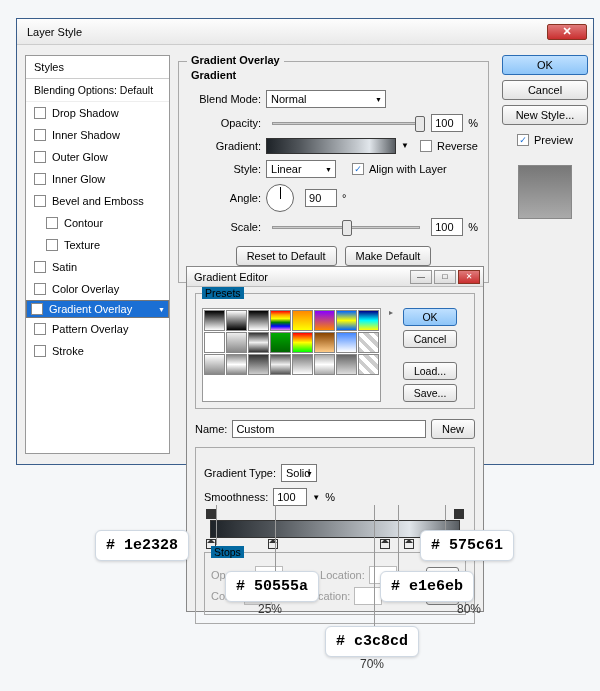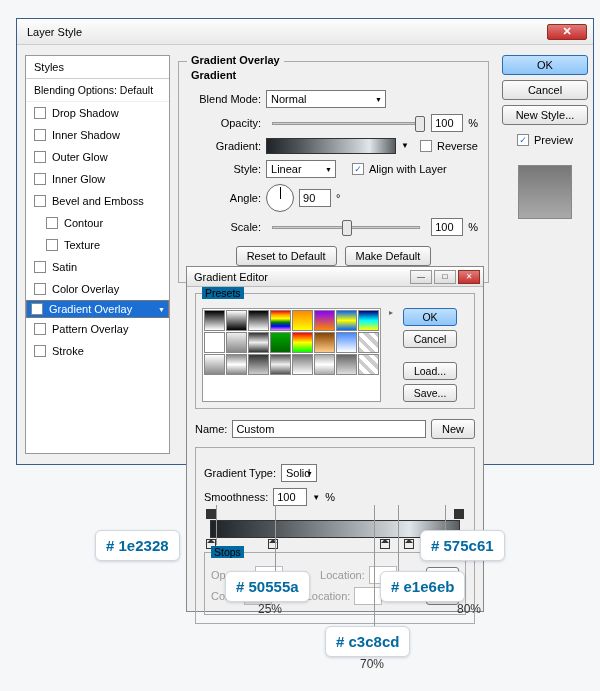--- a/index.html
+++ b/index.html
@@ -60,21 +60,21 @@
 .stop{position:absolute;width:10px;height:10px;background:#eee;border:1px solid #333;bottom:-12px;transform:translateX(-50%)}
 .stop::before{content:'';position:absolute;left:50%;top:-5px;transform:translateX(-50%);border:4px solid transparent;border-bottom-color:#333}
 .ostop{position:absolute;width:10px;height:10px;background:#333;border:1px solid #333;top:-12px;transform:translateX(-50%)}
 .ostop::before{content:'';position:absolute;left:50%;bottom:-5px;transform:translateX(-50%);border:4px solid transparent;border-top-color:#333}
 .stops-fs{border:1px solid #aaa;padding:10px 6px 6px;position:relative;margin-top:6px}
 .srow{display:flex;align-items:center;gap:4px;margin:3px 0;font-size:10.5px}
 .srow span{color:#999}
 .srow .inp{color:#999;border-color:#bbb}
 
 .call{position:absolute;background:#fff;border:1px solid #cfd8e2;border-radius:6px;padding:6px 10px;box-shadow:0 1px 3px rgba(0,0,0,.15)}
-.call span{color:#0369a1;font-weight:bold;font-size:15px;font-family:Liberation Sans, sans-serif}
+.call span{color:#000000;font-weight:bold;font-size:15px;font-family:Liberation Mono, monospace}
 .pct{position:absolute;font-size:12px;color:#333}
 .ln{position:absolute;background:#999;width:1px}
 </style>
 </head>
 <body>
 
 <div class="dialog d-main">
   <div class="titlebar">
     <div class="ttl">Layer Style</div>
     <div class="tb-btn tb-close">✕</div>
@@ -161,21 +161,21 @@
             <div class="sel" style="width:70px">
               <span>Linear</span>
             </div>
             <span style="width:6px"></span>
             <span class="cb">✓</span>
             <span>Align with Layer</span>
           </div>
         <div class="row">
             <div class="lbl">Angle:</div>
             <div class="dial"></div>
-            <div class="inp" style="width:32px;margin-left:0">90</div>
+            <div class="inp" style="width:32px;margin-left:6px">90</div>
             <span>°</span>
           </div>
         <div class="row">
             <div class="lbl">Scale:</div>
             <div class="slide sl-50" style="width:120px"></div>
             <div class="inp" style="width:32px">100</div>
             <span>%</span>
           </div>
         <div class="row" style="justify-content:center;margin-top:10px;gap:8px">
           <div class="btn">Reset to Default</div>

